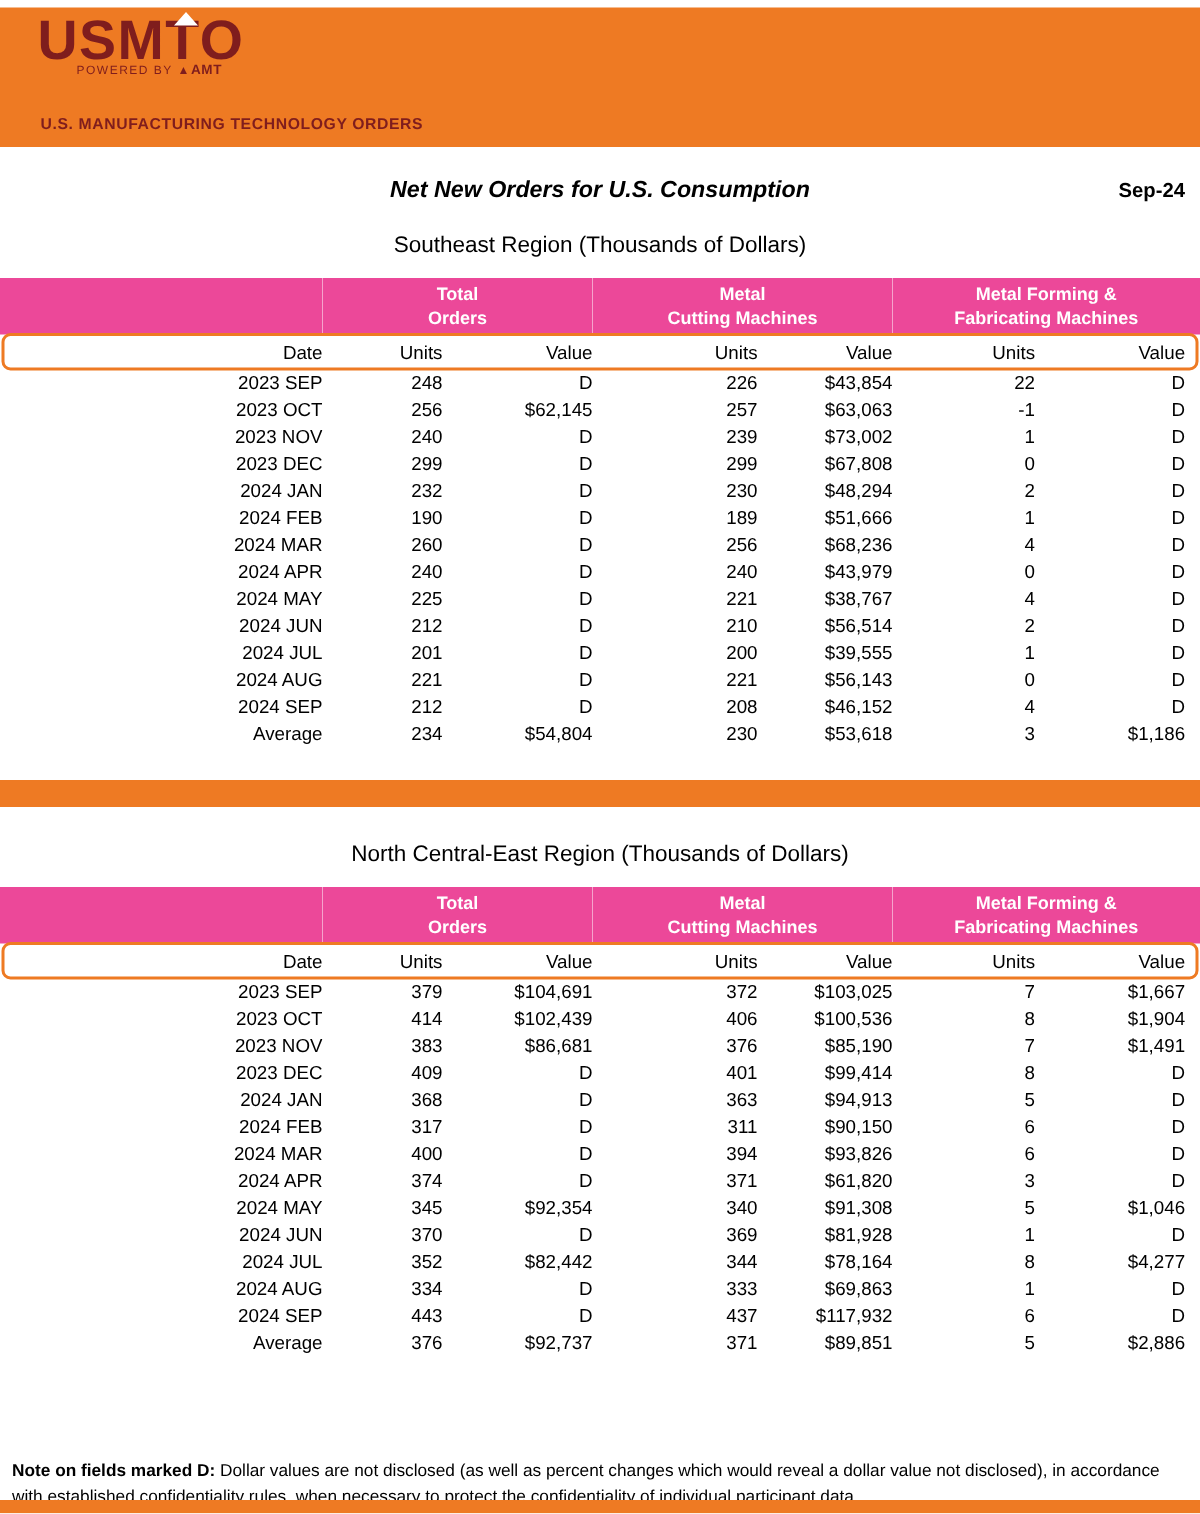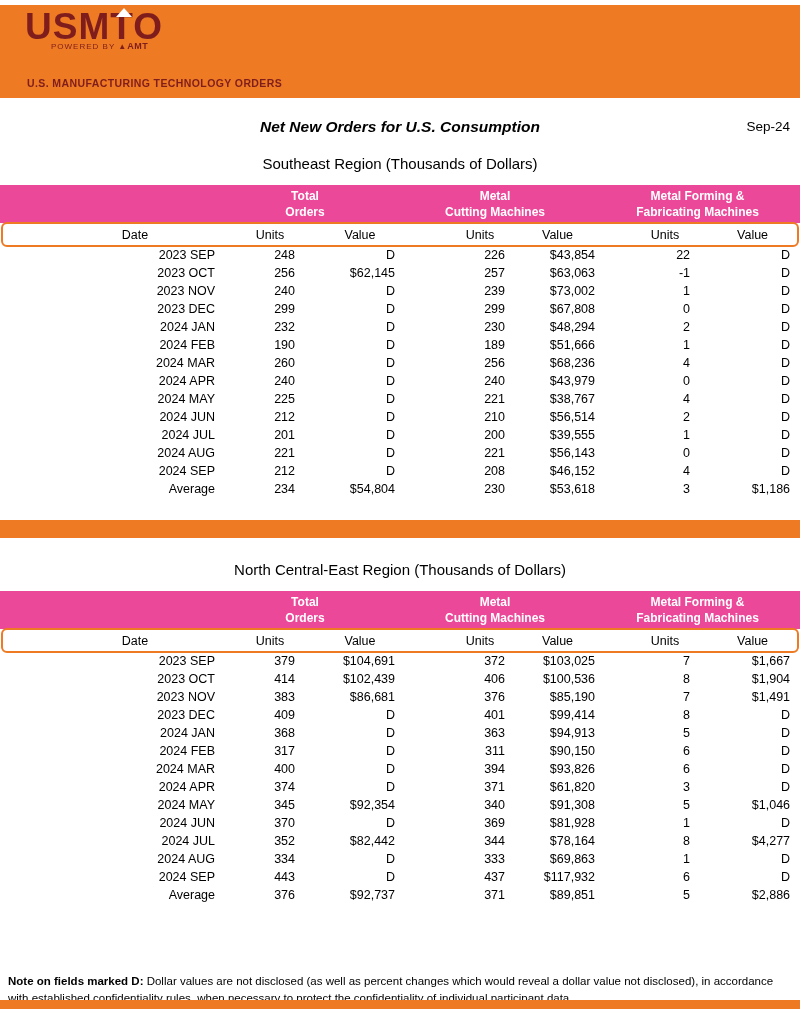--- a/index.html
+++ b/index.html
@@ -13,35 +13,35 @@
   .logo-caret { position:absolute; left:116px; top:3px; width:0; height:0;
                 border-left:8px solid transparent; border-right:8px solid transparent; border-bottom:9px solid #fff; }
   .powered { position:absolute; left:27px; top:36px; font-size:8px; letter-spacing:1px;padding-left:24px; }
   .powered .amt { font-weight:bold; font-size:9px; letter-spacing:0.5px; }
   .powered .tri { font-size:8px; }
   .tagline { position:absolute; left:27px; bottom:9px; font-size:10.5px; font-weight:bold; letter-spacing:0.4px; }
 
   
   .title-row { position:relative; padding-top:118px; height:138px; }
   .doc-title { text-align:center; font-size:15.5px; font-weight:bold; font-style:italic; }
-  .report-date { position:absolute; right:10px; top:119px; font-size:13.5px; }
+  .report-date { position:absolute; right:10px; top:119px; font-size:13.5px;font-weight:bold; }
 
   
   .region-title { text-align:center; font-size:15px; font-weight:normal; }
   .rt1 { margin-top:17px; }
   .rt2 { margin-top:23px; }
 
   
   .table-wrap { position:relative; margin-top:13px; width:800px; }
   table.data-table { border-collapse:collapse; table-layout:fixed; width:800px; }
   .data-table th, .data-table td { overflow:hidden; white-space:nowrap; }
   .group-row th { background:#ec4899; color:#fff; font-size:12px; font-weight:bold;
                   height:38px; text-align:center; vertical-align:middle; line-height:1.35; }
   .sub-row th { height:23px; font-size:12.5px; font-weight:normal; color:#000;
-                text-align:center; vertical-align:middle; background:#fff; }
+                text-align:right; vertical-align:middle; background:#fff; }
   .sub-row .h0 { padding-left:55px; }
   .sub-row .h1 { padding-left:30px; }
   .sub-row .h2 { padding-left:30px; }
   .sub-row .h3 { padding-left:60px; }
   .sub-row .h4 { padding-left:15px; }
   .sub-row .h5 { padding-left:45px; }
   .sub-row .h6 { padding-left:25px; padding-right:10px; }
   .sub-outline { position:absolute; left:1px; right:1px; top:37px; height:25px;
                  border:2px solid #EE7A23; border-radius:6px; pointer-events:none; }
   .data-table tbody td { height:18px; font-size:12.5px; text-align:right; vertical-align:middle; }

